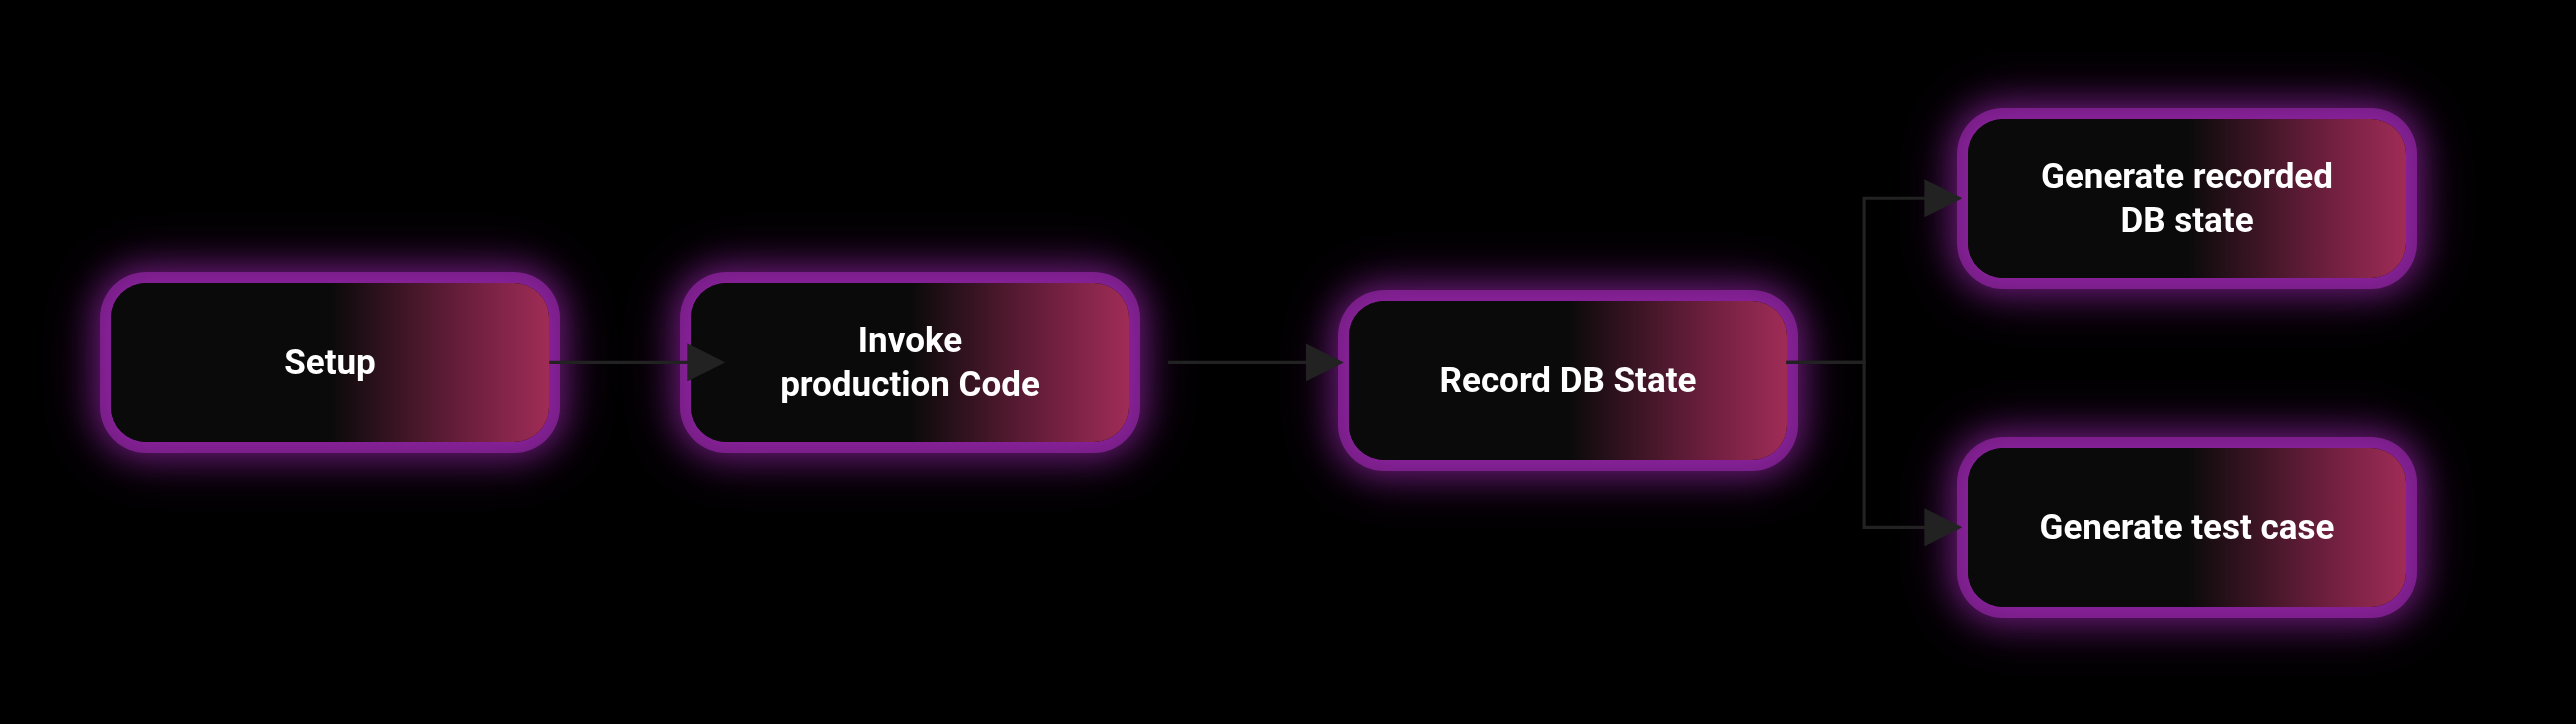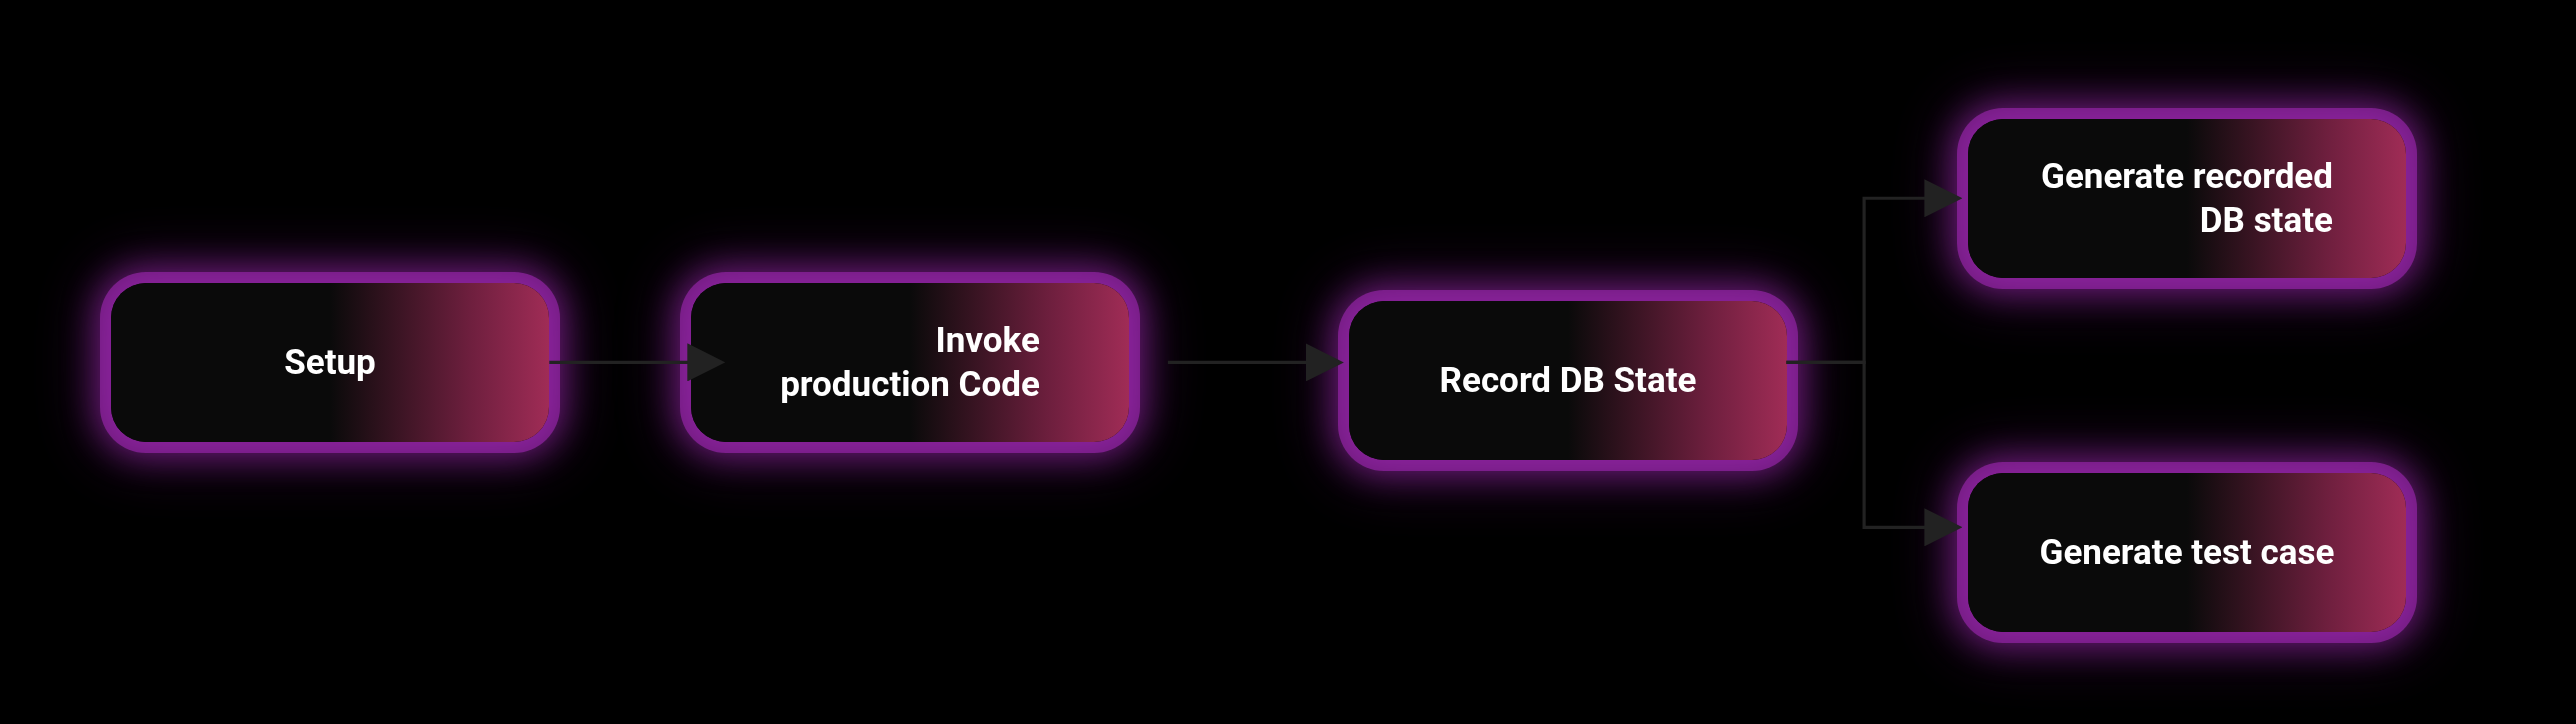--- a/index.html
+++ b/index.html
@@ -18,21 +18,21 @@
       position: absolute;
       border-radius: 35px;
       background: linear-gradient(90deg, #0a0a0a 0%, #0a0a0a 50%, #6e1f3e 82%, #a02c56 100%);
       box-shadow:
         0 0 0 11px rgba(160, 40, 180, 0.6),
         0 0 32px 14.3px rgba(160, 40, 180, 0.55),
         0 0 56px 20.6px rgba(160, 40, 180, 0.3);
       display: flex;
       align-items: center;
       justify-content: center;
-      text-align: right;
+      text-align: center;
       color: #fff;
       font-weight: 700;
       padding: 0 32px;
     }
     .node-main {
       width: 438px;
       height: 159px;
       font-size: 35px;
       line-height: 1.25;
     }
@@ -65,21 +65,21 @@
 </div>
 
 <div class="node node-main" style="left:1349px; top:301px;">
   <span>Record DB State</span>
 </div>
 
 <div class="node node-output" style="left:1968px; top:119px;">
   <span>Generate recorded<br>DB state</span>
 </div>
 
-<div class="node node-output" style="left:1968px; top:448px;margin-top:25px;">
+<div class="node node-output" style="left:1968px; top:448px;">
   <span>Generate test case</span>
 </div>
 
 <svg width="2576" height="724" style="position:absolute; left:0; top:0; pointer-events:none;" viewBox="0 0 3247 913">
 
   <defs>
     <marker id="arrow" markerWidth="12" markerHeight="12" refX="10" refY="6" orient="auto">
       <path d="M0,0 L12,6 L0,12 Z" class="arrowhead"></path>
     </marker>
   </defs>

